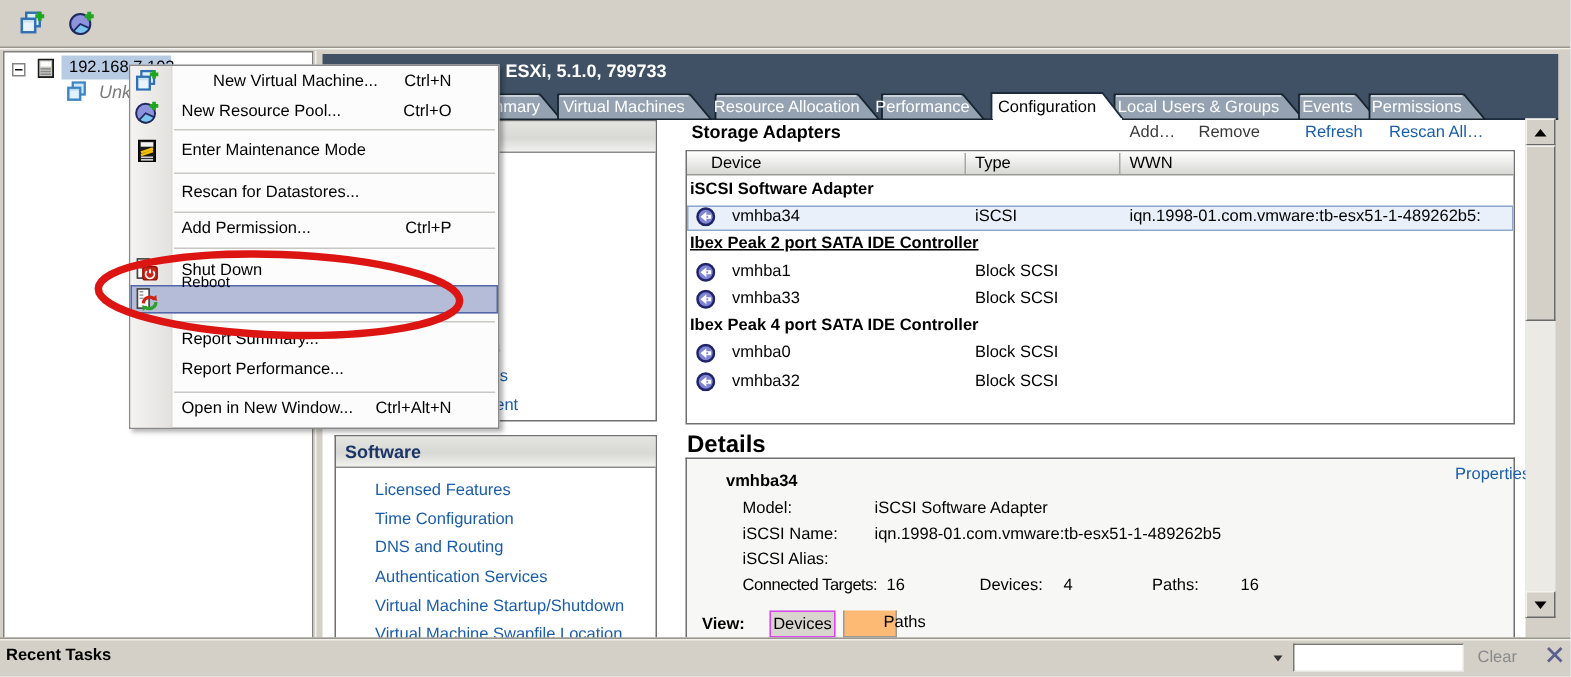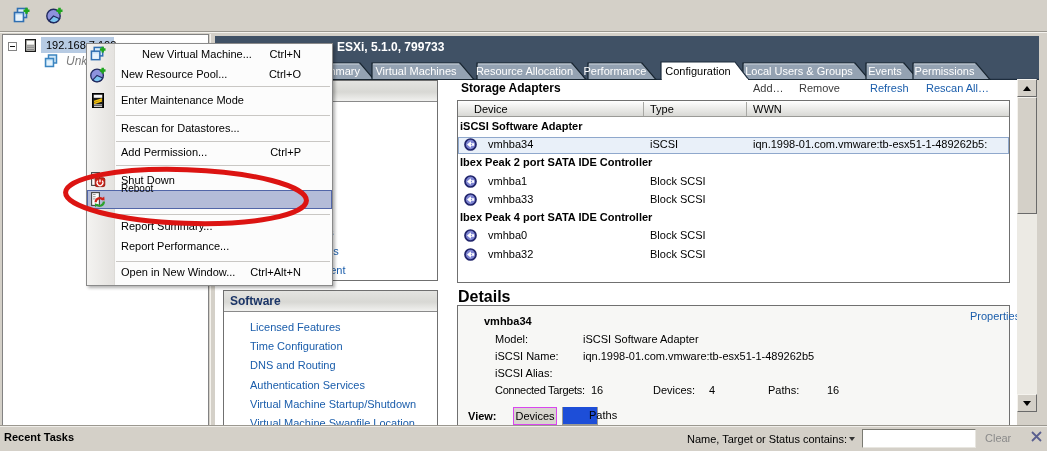--- a/index.html
+++ b/index.html
@@ -115,21 +115,21 @@
 <div class="abs txt b" style="left:460px;top:120px;">iSCSI Software Adapter</div>
 <div class="abs" style="left:458px;top:137px;width:551px;height:17px;background:#e9f0f9;border:1px solid #8fa8cc;box-sizing:border-box;"></div>
 <svg class="abs" style="left:464px;top:138px" width="13" height="13" viewBox="0 0 13 13">
 <circle cx="6.5" cy="6.5" r="5.5" fill="#7f85d2" stroke="#20246b" stroke-width="1.7"></circle>
 <path d="M3 6.5 L6.9 3.2 v2 h3.2 v2.6 h-3.2 v2 Z" fill="#fff"></path>
 <path d="M6.9 5.9 h1.2 v1.2 h-1.2 Z" fill="#7f85d2"></path>
 </svg>
 <div class="abs txt" style="left:488px;top:138px;">vmhba34</div>
 <div class="abs txt" style="left:650px;top:138px;">iSCSI</div>
 <div class="abs txt" style="left:753px;top:138px;">iqn.1998-01.com.vmware:tb-esx51-1-489262b5:</div>
-<div class="abs txt b" style="left:460px;top:156px;">Ibex Peak 2 port SATA IDE Controller</div>
+<div class="abs txt b" style="left:460px;top:156px;text-decoration:underline;">Ibex Peak 2 port SATA IDE Controller</div>
 <svg class="abs" style="left:464px;top:175px" width="13" height="13" viewBox="0 0 13 13">
 <circle cx="6.5" cy="6.5" r="5.5" fill="#7f85d2" stroke="#20246b" stroke-width="1.7"></circle>
 <path d="M3 6.5 L6.9 3.2 v2 h3.2 v2.6 h-3.2 v2 Z" fill="#fff"></path>
 <path d="M6.9 5.9 h1.2 v1.2 h-1.2 Z" fill="#7f85d2"></path>
 </svg>
 <div class="abs txt" style="left:488px;top:175px;">vmhba1</div>
 <div class="abs txt" style="left:650px;top:175px;">Block SCSI</div>
 <svg class="abs" style="left:464px;top:193px" width="13" height="13" viewBox="0 0 13 13">
 <circle cx="6.5" cy="6.5" r="5.5" fill="#7f85d2" stroke="#20246b" stroke-width="1.7"></circle>
 <path d="M3 6.5 L6.9 3.2 v2 h3.2 v2.6 h-3.2 v2 Z" fill="#fff"></path>
@@ -162,21 +162,21 @@
 <div class="abs txt" style="left:583px;top:350px;">iqn.1998-01.com.vmware:tb-esx51-1-489262b5</div>
 <div class="abs txt" style="left:495px;top:367px;">iSCSI Alias:</div>
 <div class="abs txt" style="left:495px;top:384px;letter-spacing:-0.3px;">Connected Targets:</div>
 <div class="abs txt" style="left:591px;top:384px;">16</div>
 <div class="abs txt" style="left:653px;top:384px;">Devices:</div>
 <div class="abs txt" style="left:709px;top:384px;">4</div>
 <div class="abs txt" style="left:768px;top:384px;">Paths:</div>
 <div class="abs txt" style="left:827px;top:384px;">16</div>
 <div class="abs txt b" style="left:468px;top:410px;">View:</div>
 <div class="abs" style="left:513px;top:407px;width:44px;height:18px;background:#d8d5ce;border:1px solid #d946ef;box-sizing:border-box;text-align:center;line-height:16px;">Devices</div>
-<div class="abs" style="left:562px;top:407px;width:36px;height:18px;background:#1d4ed8;border:1px solid #9a9a96;border-top:none;box-sizing:border-box;text-align:center;line-height:16px;padding-left:26px;">Paths</div>
+<div class="abs" style="left:562px;top:407px;width:36px;height:18px;background:#fdba74;border:1px solid #9a9a96;border-top:none;box-sizing:border-box;text-align:center;line-height:16px;padding-left:26px;">Paths</div>
 <div class="abs" style="left:1017px;top:79px;width:20px;height:333px;background:#eceae4;"></div>
 <div class="abs" style="left:1017px;top:79px;width:20px;height:18px;background:#d4d0c8;border:1px solid;border-color:#f5f3ee #6a6a6a #6a6a6a #f5f3ee;box-sizing:border-box;">
       <div style="position:absolute;left:5px;top:6px;width:0;height:0;border-left:4px solid transparent;border-right:4px solid transparent;border-bottom:5px solid #000;"></div>
     </div>
 <div class="abs" style="left:1017px;top:394px;width:20px;height:18px;background:#d4d0c8;border:1px solid;border-color:#f5f3ee #6a6a6a #6a6a6a #f5f3ee;box-sizing:border-box;">
       <div style="position:absolute;left:5px;top:6px;width:0;height:0;border-left:4px solid transparent;border-right:4px solid transparent;border-top:5px solid #000;"></div>
     </div>
 <div class="abs" style="left:1017px;top:97px;width:20px;height:117px;background:#d4d0c8;border:1px solid;border-color:#f5f3ee #6a6a6a #6a6a6a #f5f3ee;box-sizing:border-box;"></div>
 <div class="abs" style="left:1039px;top:33px;width:8px;height:392px;background:#d4d0c8;"></div>
 <div class="abs" style="left:86px;top:43px;width:247px;height:243px;background:#fcfcfc;border:1px solid #8a8a8a;box-shadow:2px 2px 3px rgba(0,0,0,0.3);box-sizing:border-box;"></div>
@@ -238,19 +238,18 @@
 <div class="abs" style="left:116px;top:140.5px;width:214px;height:1px;background:#c9c7c4;"></div>
 <div class="abs" style="left:116px;top:164.5px;width:214px;height:1px;background:#c9c7c4;"></div>
 <div class="abs" style="left:116px;top:213.5px;width:214px;height:1px;background:#c9c7c4;"></div>
 <div class="abs" style="left:116px;top:260.5px;width:214px;height:1px;background:#c9c7c4;"></div>
 <svg class="abs" style="left:55px;top:158px;" width="270" height="80" viewBox="0 0 270 80">
 <ellipse cx="131" cy="38.5" rx="120.5" ry="26.8" fill="none" stroke="#dc1412" stroke-width="5" transform="rotate(2 131 38.5)"></ellipse>
 </svg>
 <div class="abs" style="left:0;top:425px;width:1047px;height:26px;background:#d4d0c8;border-top:1px solid #9b9890;box-sizing:border-box;"></div>
 <div class="abs" style="left:0;top:426px;width:1047px;height:1px;background:#f0eee9;"></div>
 <div class="abs txt b" style="left:4px;top:431px;">Recent Tasks</div>
-<div class="abs txt" style="left:687px;top:433px;">Name, Target or Status contains:</div>
 <div class="abs" style="left:849px;top:437px;width:0;height:0;border-left:3.5px solid transparent;border-right:3.5px solid transparent;border-top:4px solid #333;"></div>
 <div class="abs" style="left:862px;top:429px;width:114px;height:19px;background:#fff;border:1px solid;border-color:#7a7a72 #e8e6e0 #e8e6e0 #7a7a72;box-sizing:border-box;"></div>
 <div class="abs txt" style="left:985px;top:432px;color:#8a8a8a;">Clear</div>
 <svg class="abs" style="left:1031px;top:431px;" width="11" height="11" viewBox="0 0 11 11">
 <path d="M1 1 L10 10 M10 1 L1 10" stroke="#5a5f8f" stroke-width="1.8"></path>
 </svg>
 </div>
 </body></html>

